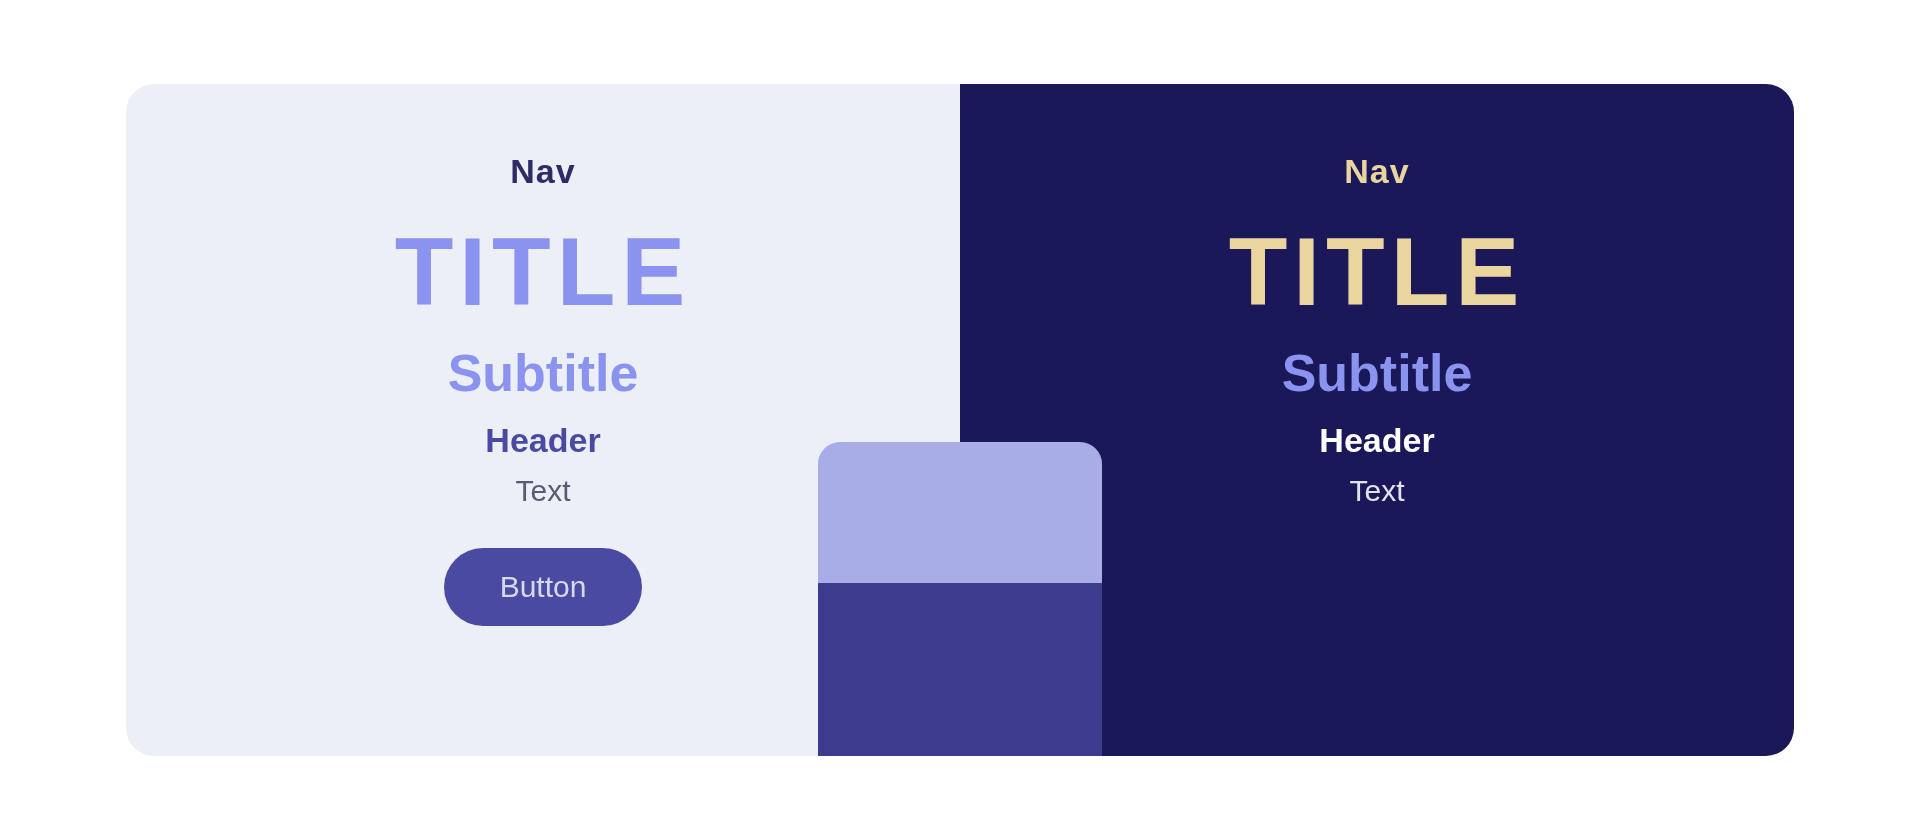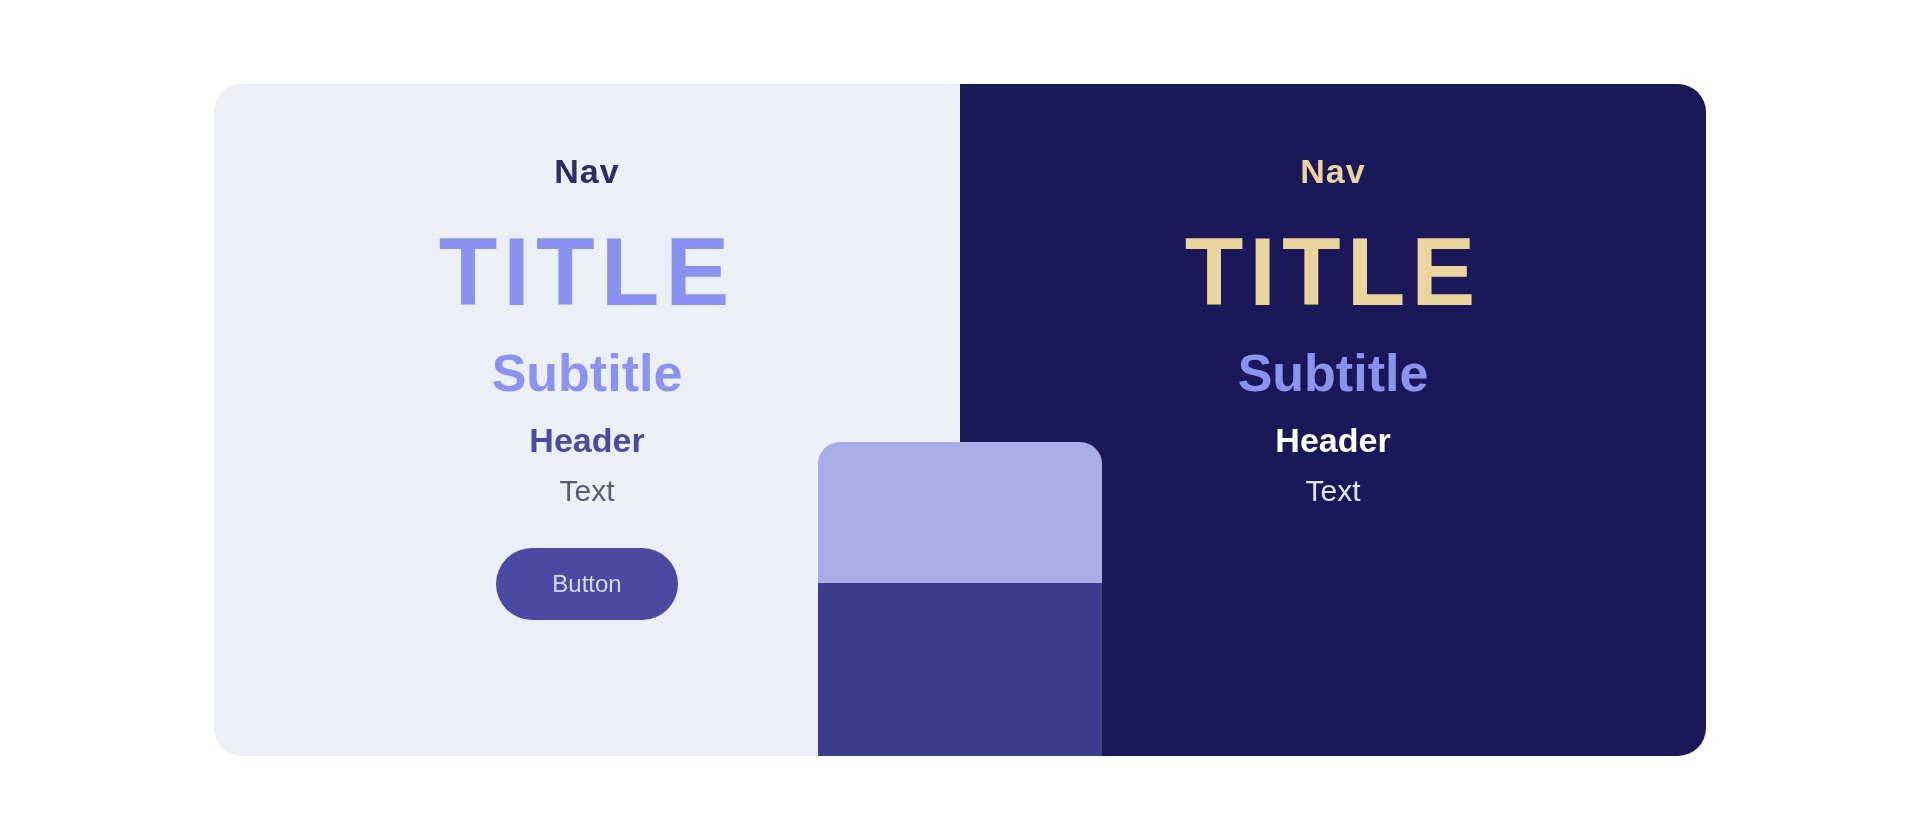--- a/index.html
+++ b/index.html
@@ -1,20 +1,20 @@
 <!DOCTYPE html>
 <html><head>
 <meta charset="utf-8">
 <style>
   * { margin: 0; padding: 0; box-sizing: border-box; }
   html, body { width: 1920px; height: 830px; background: #ffffff; font-family: "Segoe UI", Arial, sans-serif; }
   
   .container {
     position: relative;
-    width: 1492px;
+    width: 1668px;
     height: 672px;
     margin: 84px auto 0 auto;
     border-radius: 28px;
     overflow: hidden;
     display: flex;
   }
   
   .panel {
     flex: 1;
     display: flex;
@@ -94,21 +94,21 @@
   }
   .text-dark {
     font-size: 30px;
     font-weight: 400;
     color: #E2E4EC;
   }
   
   .btn {
     background: #4B4AA2;
     color: #D6D9EE;
-    font-size: 24px;
+    font-size: 30px;
     border: none;
     border-radius: 44px;
     padding: 22px 56px;
     cursor: pointer;
     font-family: inherit;
   }
   
   .card {
     position: absolute;
     left: 50%;

